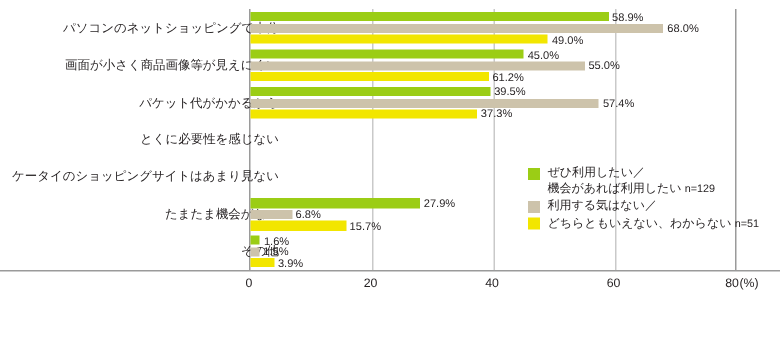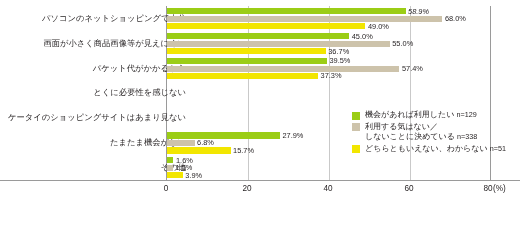--- a/index.html
+++ b/index.html
@@ -133,21 +133,21 @@
     <div class="gridline" style="left:162px"></div>
     <div class="gridline" style="left:243px"></div>
   </div>
 
   <div id="rows">
       <div class="cat-row" style="top: 6px;">
         <div class="cat-label">パソコンのネットショッピングで十分</div>
         <div class="bars">
           <div class="bar-line">
             <div class="bar s0" title="パソコンのネットショッピングで十分 — 58.9%" style="width: 238.545px;"></div>
-            <span class="bar-val" style="left: 241.045px; font-style: italic;">58.9%</span>
+            <span class="bar-val" style="left: 241.045px;">58.9%</span>
           </div>
           <div class="bar-line">
             <div class="bar s1" title="パソコンのネットショッピングで十分 — 68.0%" style="width: 275.4px;"></div>
             <span class="bar-val" style="left: 277.9px; text-align: right;">68.0%</span>
           </div>
           <div class="bar-line">
             <div class="bar s2" title="パソコンのネットショッピングで十分 — 49.0%" style="width: 198.45px;"></div>
             <span class="bar-val" style="left: 200.95px;">49.0%</span>
           </div>
         </div>
@@ -158,21 +158,21 @@
           <div class="bar-line">
             <div class="bar s0" title="画面が小さく商品画像等が見えにくい — 45.0%" style="width: 182.25px;"></div>
             <span class="bar-val" style="left: 184.75px;">45.0%</span>
           </div>
           <div class="bar-line">
             <div class="bar s1" title="画面が小さく商品画像等が見えにくい — 55.0%" style="width: 222.75px;"></div>
             <span class="bar-val" style="left: 225.25px;">55.0%</span>
           </div>
           <div class="bar-line">
             <div class="bar s2" title="画面が小さく商品画像等が見えにくい — 39.2%" style="width: 158.76px;"></div>
-            <span class="bar-val" style="left: 161.26px;">36.7%</span>
+            <span class="bar-val" style="left: 161.26px;">61.2%</span>
           </div>
         </div>
       </div>
       <div class="cat-row" style="top: 55.64px;">
         <div class="cat-label">パケット代がかかるから</div>
         <div class="bars">
           <div class="bar-line">
             <div class="bar s0" title="パケット代がかかるから — 39.5%" style="width: 159.975px;"></div>
             <span class="bar-val" style="left: 162.475px;">39.5%</span>
           </div>
@@ -233,26 +233,26 @@
     <span class="tick" style="left:247px">20</span>
     <span class="tick" style="left:328px">40</span>
     <span class="tick" style="left:409px">60</span>
     <span class="tick" style="left:488px">80</span>
     <span class="x-unit" style="left:493px">(%)</span>
   </div>
 
   <div class="legend">
     <div class="legend-item">
       <span class="legend-swatch s0"></span>
+      <span>ぜひ利用したい／</span>
       <span class="legend-l2"><span>機会があれば利用したい</span> <span class="legend-n">n=129</span></span>
     </div>
     <div class="legend-item">
       <span class="legend-swatch s1"></span>
       <span>利用する気はない／</span>
-      <span class="legend-l2"><span>しないことに決めている</span> <span class="legend-n">n=338</span></span>
     </div>
     <div class="legend-item">
       <span class="legend-swatch s2"></span>
       <span>どちらともいえない、わからない</span>
       <span class="legend-n">n=51</span>
     </div>
   </div>
 
 </div>
 

